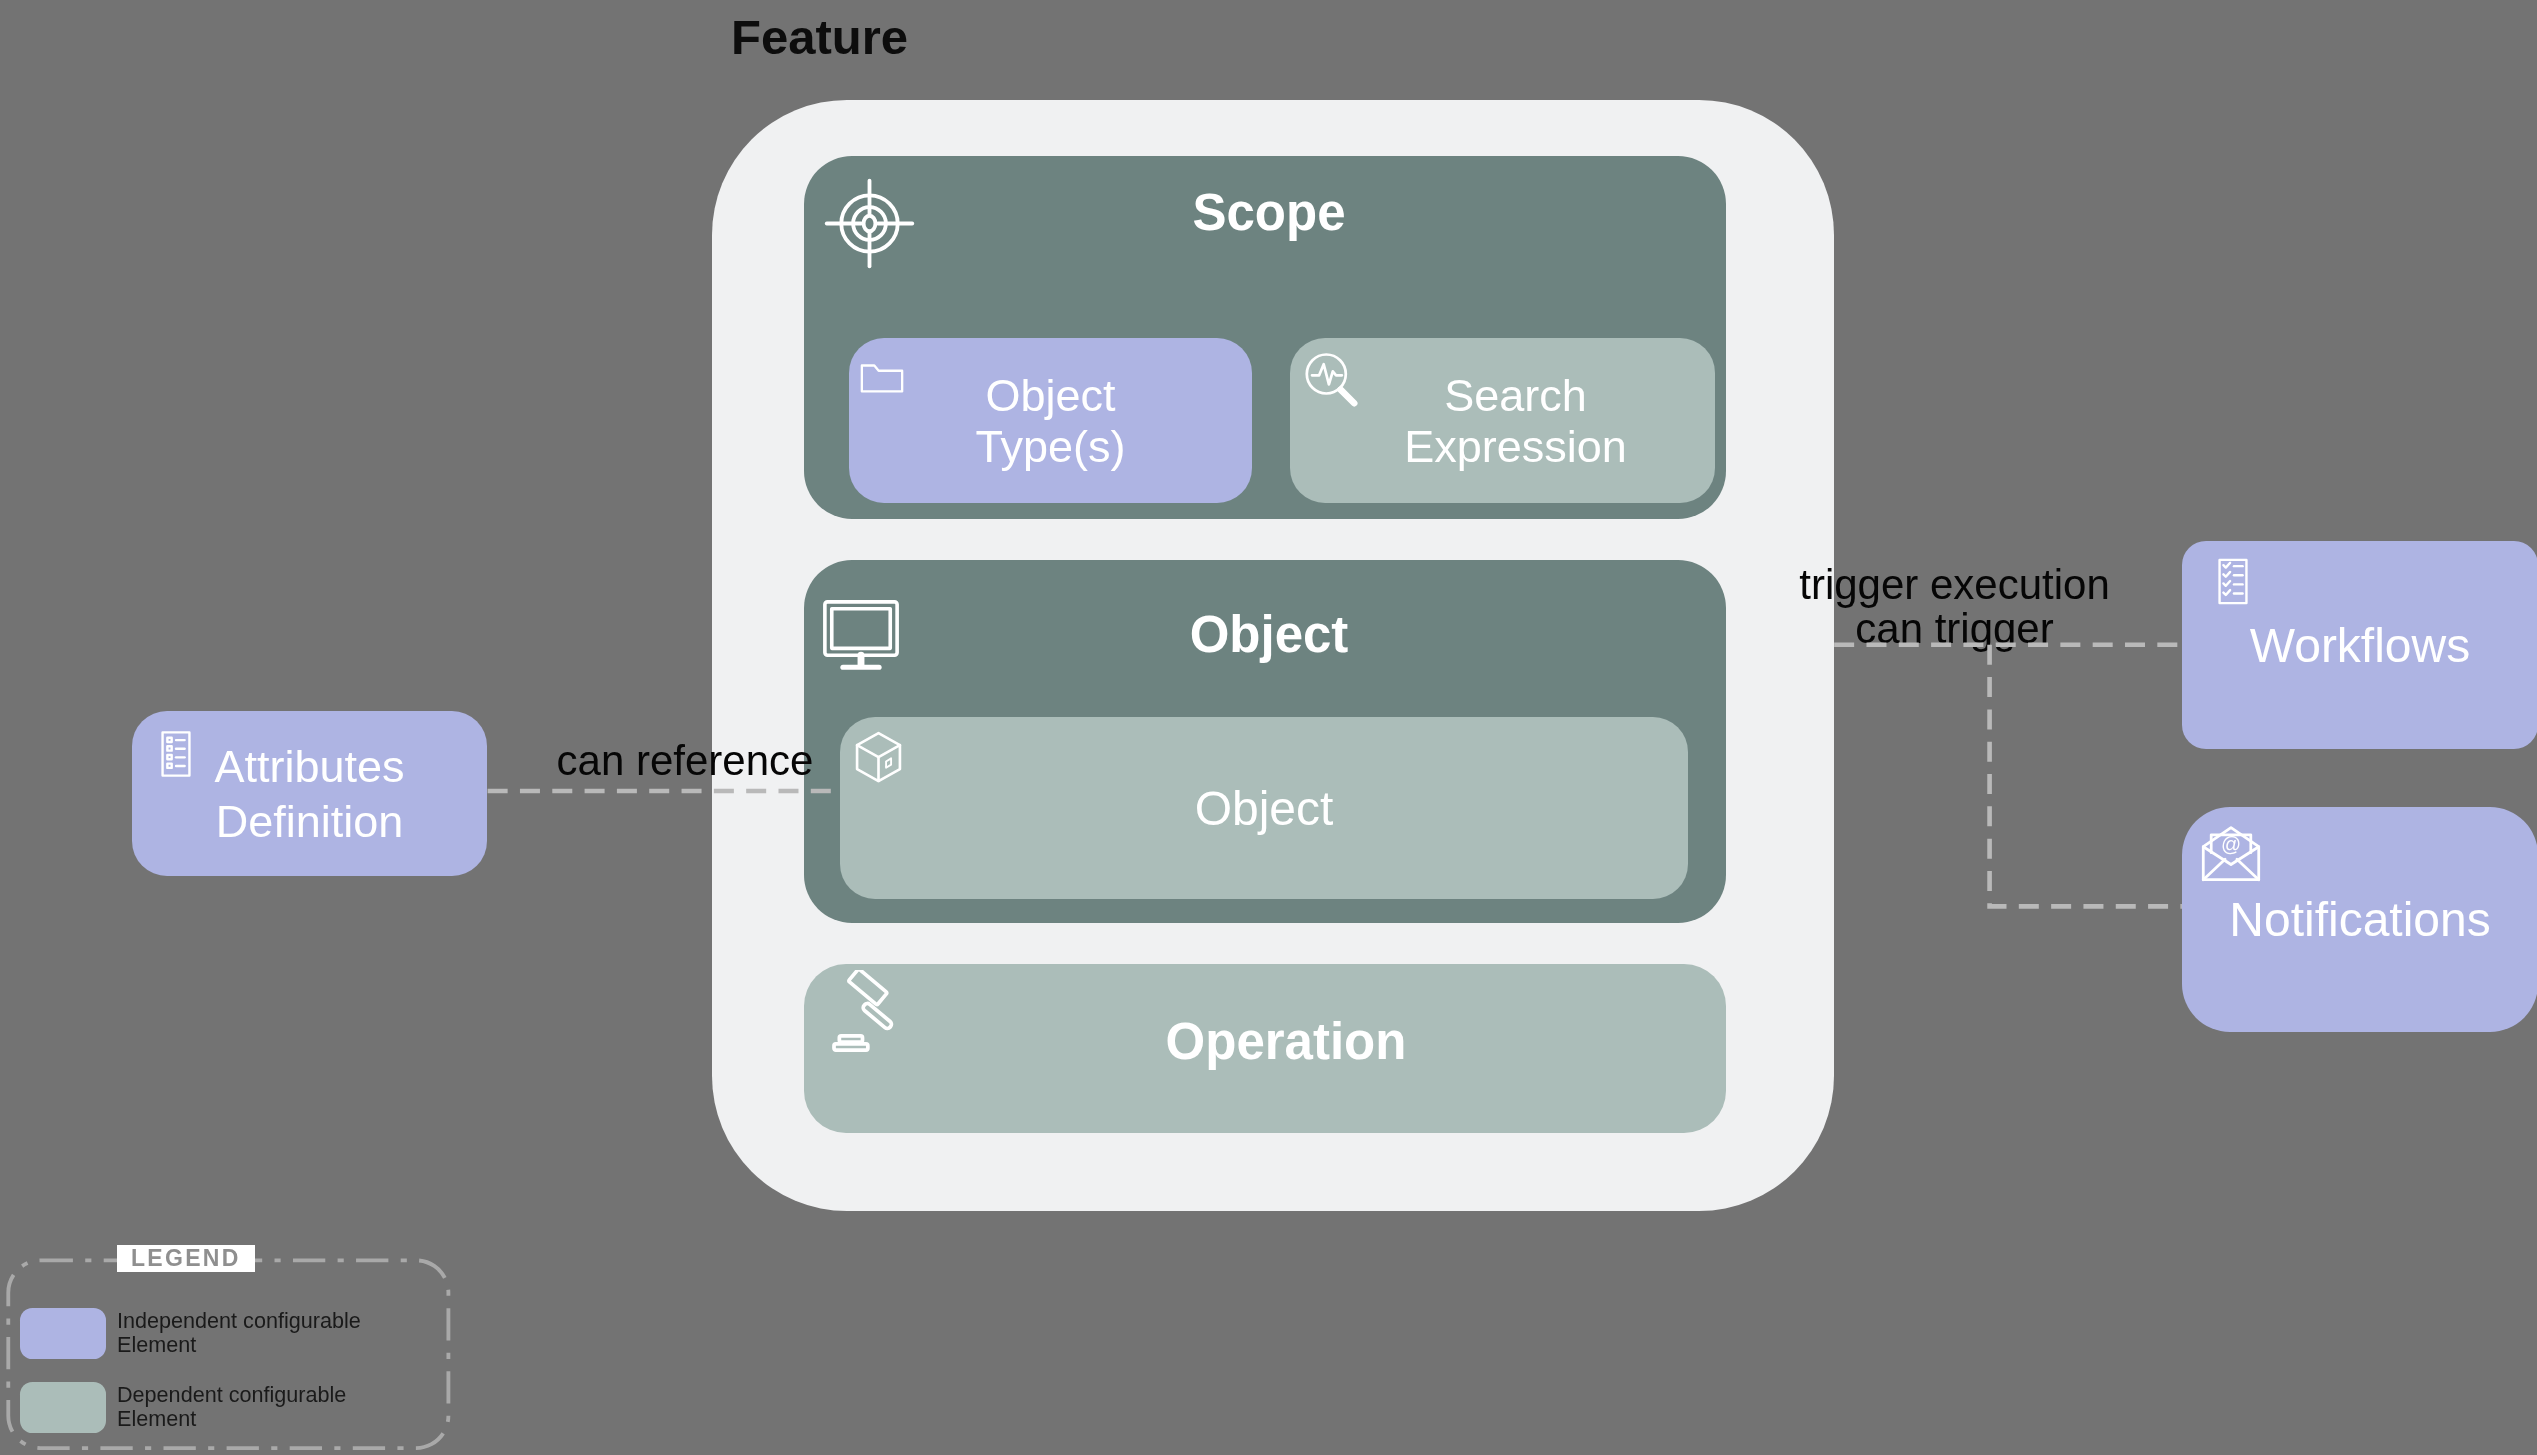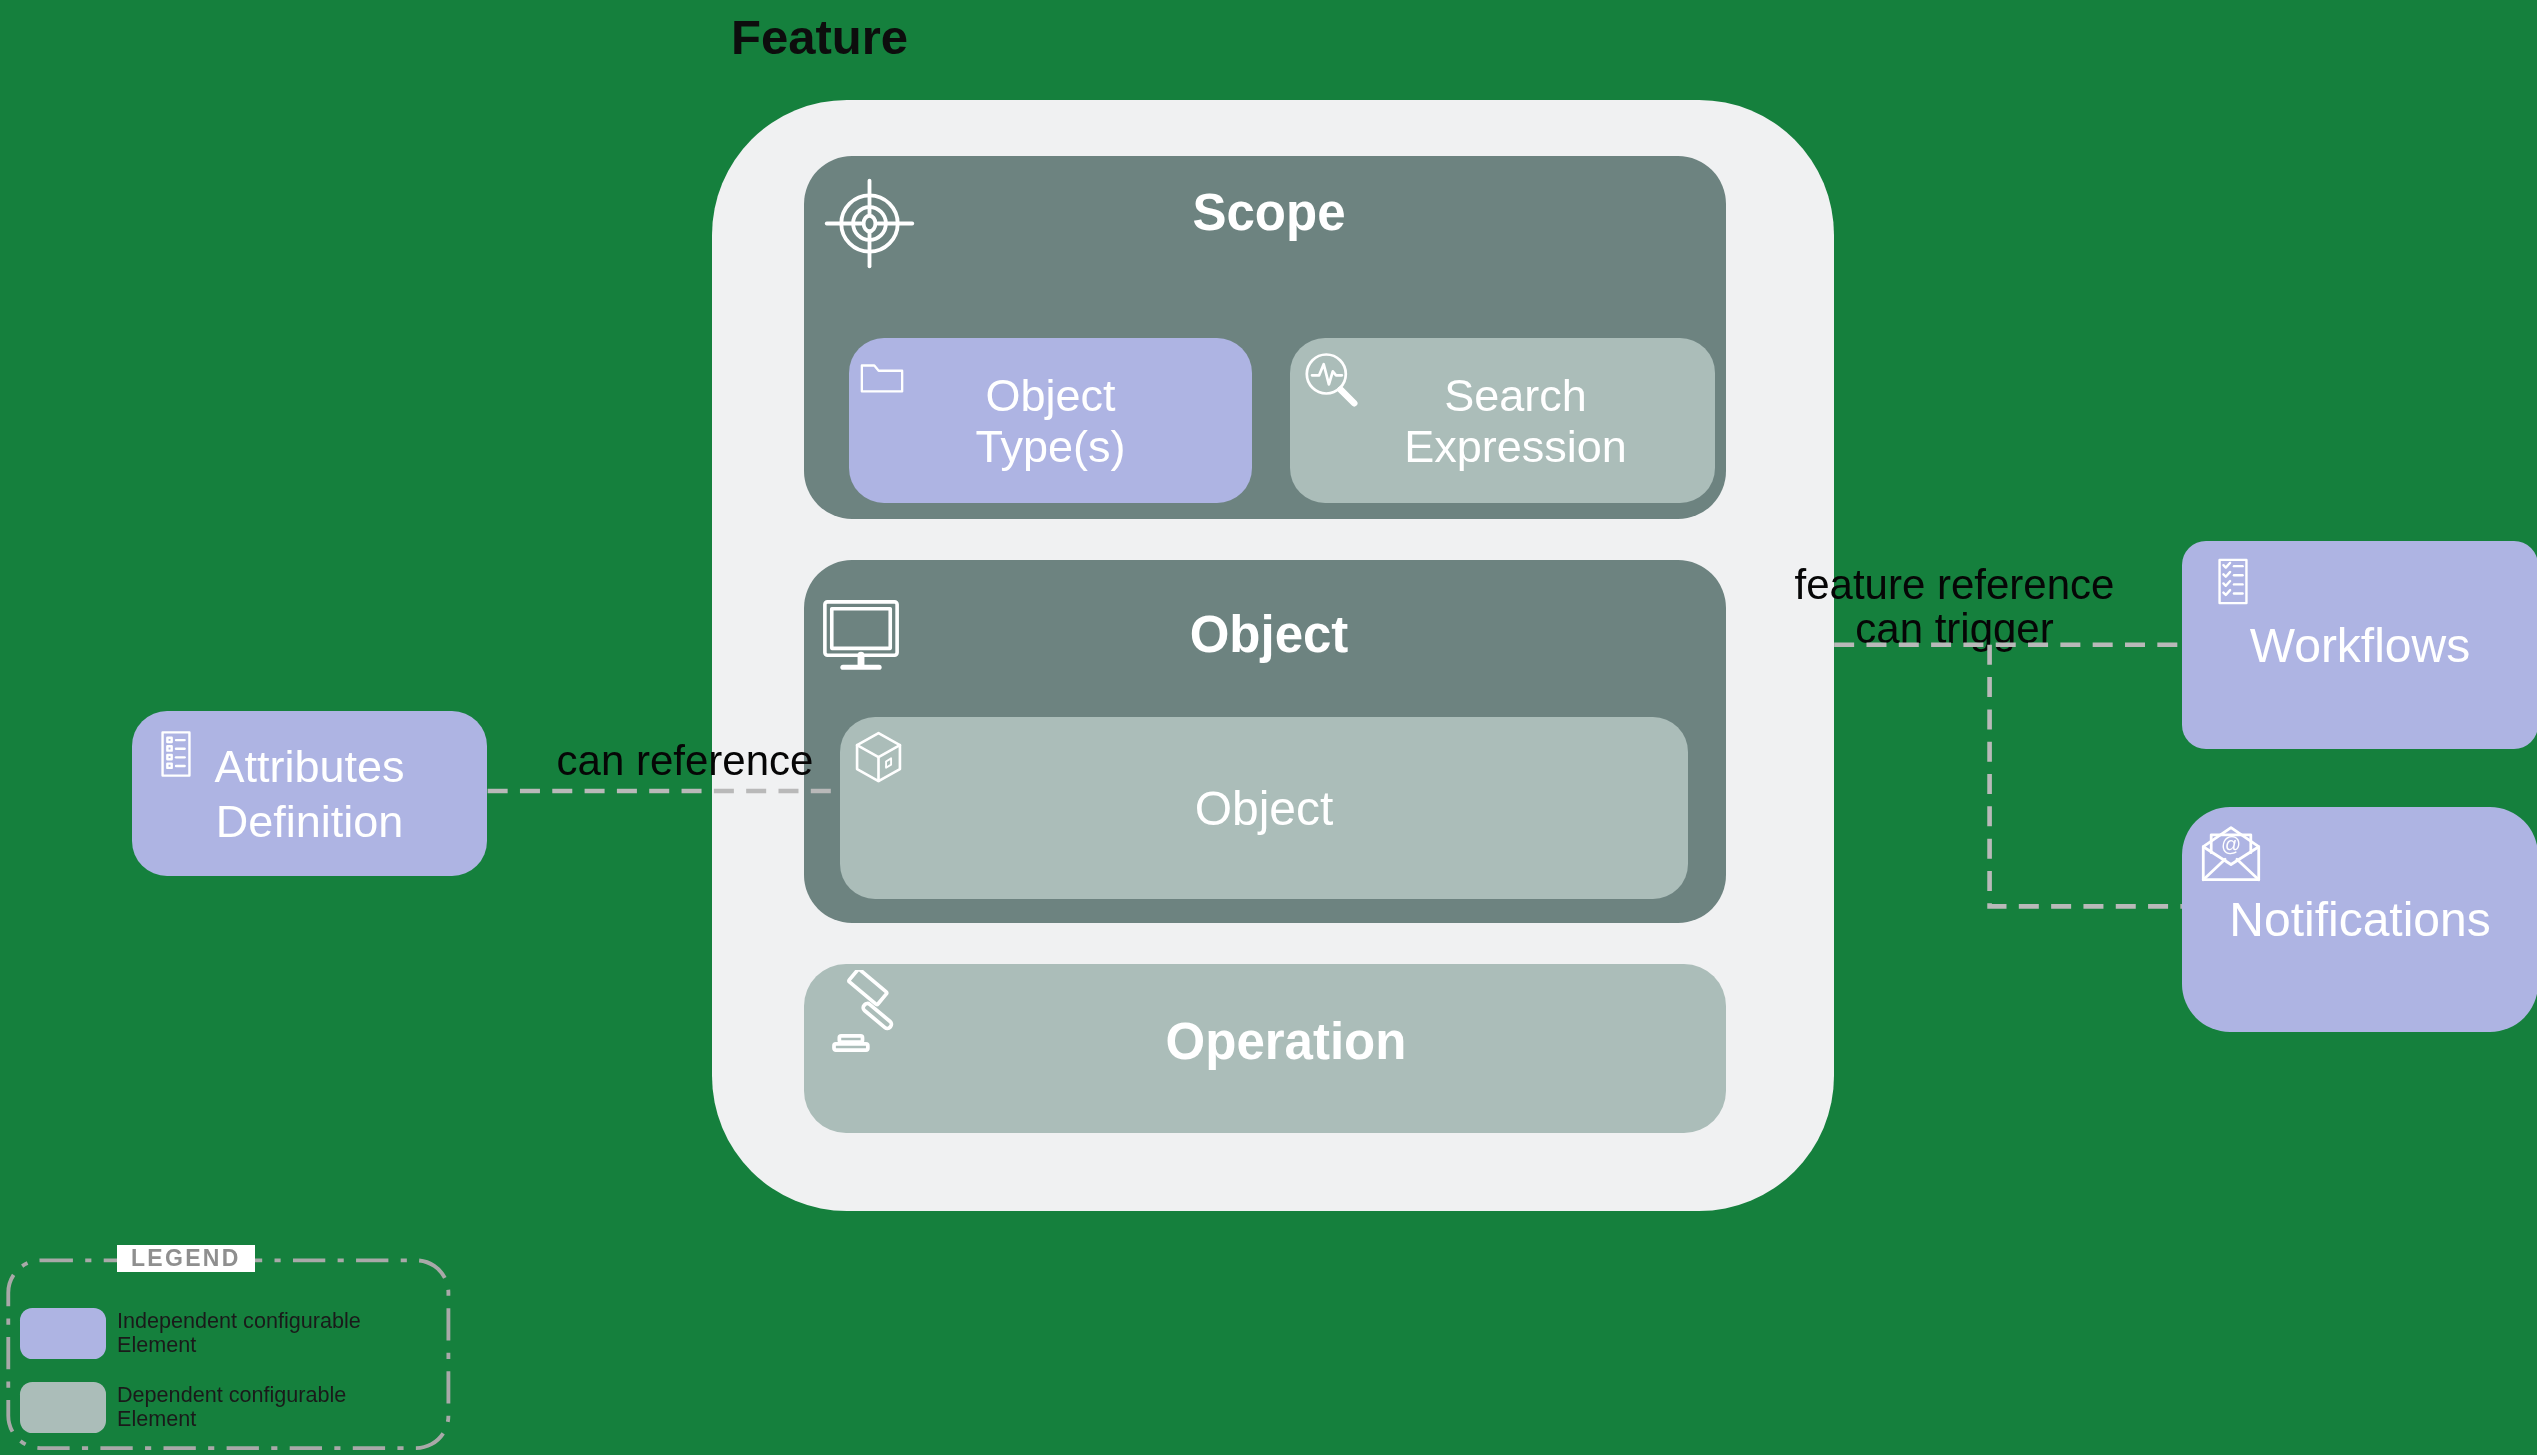--- a/index.html
+++ b/index.html
@@ -5,21 +5,21 @@
   :root{
     --independent:#aeb4e3;
     --dependent:#abbdb9;
     --group:#6d8380;
     --container:#f0f1f2;
     --connector:#b9b9b9;
   }
   html,body{margin:0;padding:0;background:#ffffff;}
   #canvas{
     position:relative;width:2538px;height:1455px;overflow:hidden;
-    font-family:"Liberation Sans","DejaVu Sans",sans-serif;background:#15803d;
+    font-family:"Liberation Sans","DejaVu Sans",sans-serif;background:#737373;
   }
   .abs{position:absolute;}
   #feature-title{left:731px;top:9.2px;font-size:49px;font-weight:bold;color:#0d0d0d;}
   #feature-container{left:712px;top:100px;width:1122px;height:1111px;background:var(--container);border-radius:135px;}
 
   .group-box{position:absolute;background:var(--group);border-radius:48px;}
   #scope-box{left:804px;top:156px;width:922px;height:363px;}
   #screen-box{left:804px;top:560px;width:922px;height:363px;}
   #operation-box{left:804px;top:964px;width:922px;height:169px;background:var(--dependent);border-radius:42px;position:absolute;}
 
@@ -185,21 +185,21 @@
       <path d="M8,42 L50,13 L92,42 V92 H8 Z"></path>
       <path d="M20,51 V24 h60 v27"></path>
       <path d="M8,42 L50,69 L92,42"></path>
       <path d="M8,92 L41,61"></path>
       <path d="M92,92 L59,61"></path>
       <text x="50" y="49" text-anchor="middle" font-size="30" fill="#ffffff" stroke="none">@</text>
     </svg>
   </div>
 
   <div class="conn-label" id="can-reference-label">can reference</div>
-  <div class="conn-label" id="trigger-label">feature reference can trigger</div>
+  <div class="conn-label" id="trigger-label">trigger execution can trigger</div>
 
   <svg id="overlay" viewBox="0 0 3297 1891" width="2538" height="1455">
     <path class="dash" d="M633,1028 H1094"></path>
     <path class="dash" d="M2383,838 H2835"></path>
     <path class="dash" d="M2585,838 V1178 H2835"></path>
     <rect class="legend-border" x="10" y="1638" width="572" height="244" rx="42"></rect>
   </svg>
 
   <div class="abs" id="legend-title">LEGEND</div>
   <div class="legend-swatch" id="legend-swatch-independent"></div>

